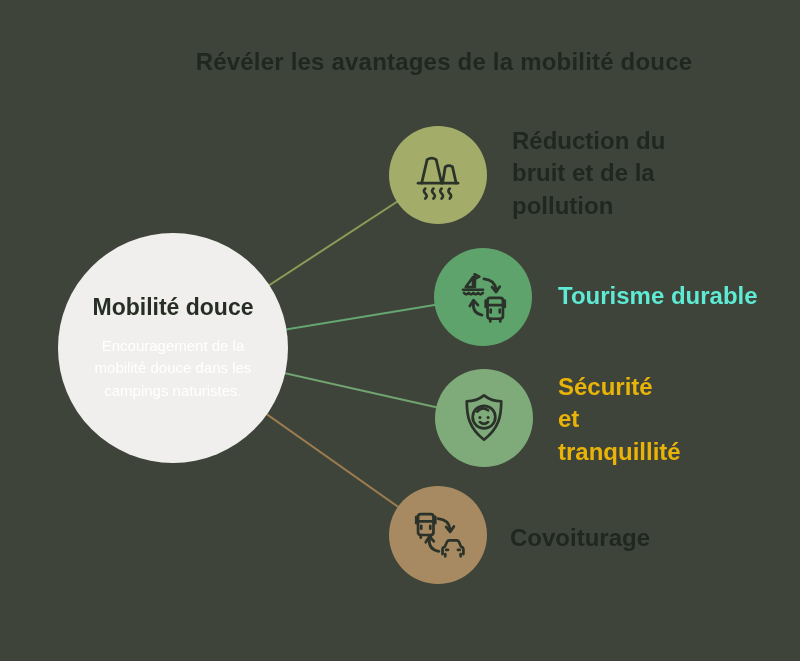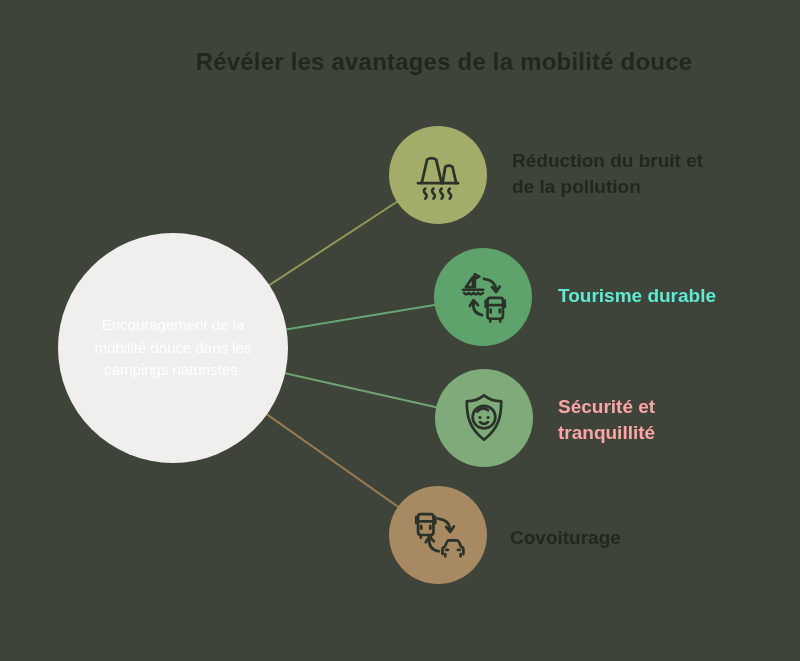--- a/index.html
+++ b/index.html
@@ -63,21 +63,21 @@
     stroke-linecap: round;
     stroke-linejoin: round;
   }
   .node svg .dot { fill: currentColor; stroke: none; }
   .node-1 { left: 389px; top: 126px; }
   .node-2 { left: 434px; top: 248px; }
   .node-3 { left: 435px; top: 369px; }
   .node-4 { left: 389px; top: 486px; }
   .node-label {
     position: absolute;
-    font-size: 19px;
+    font-size: 24px;
     font-weight: bold;
     line-height: 1.35;
     transform: translateY(-50%);
   }
   .label-1 { left: 512px; top: 174px; width: 205px; }
   .label-2 { left: 558px; top: 296px; white-space: nowrap; }
   .label-3 { left: 558px; top: 420px; width: 112px; }
   .label-4 { left: 510px; top: 538px; white-space: nowrap; }
 </style>
 </head>
@@ -88,20 +88,21 @@
   <div class="main-title" style="color: rgb(31, 39, 31);">Révéler les avantages de la mobilité douce</div>
 
   <svg class="connectors" width="800" height="661">
     <line x1="173" y1="348" x2="438" y2="175" style="stroke: rgb(142, 155, 87);"></line>
     <line x1="173" y1="348" x2="483" y2="297" style="stroke: rgb(101, 166, 115);"></line>
     <line x1="173" y1="348" x2="484" y2="418" style="stroke: rgb(114, 165, 114);"></line>
     <line x1="173" y1="348" x2="438" y2="535" style="stroke: rgb(154, 124, 80);"></line>
   </svg>
 
   <div class="hub" style="background-color: rgb(240, 239, 237);">
+    <div class="hub-title" style="color: rgb(38, 46, 38);">Mobilité douce</div>
     <div class="hub-subtitle" style="color: rgb(255, 255, 255);">Encouragement de la mobilité douce dans les campings naturistes.</div>
   </div>
 
   <div class="node node-1" style="background-color: rgb(163, 172, 105);">
     <svg viewBox="0 0 64 64" style="color:#2b322a">
       <path d="M10 41 H54"></path>
       <path d="M14 41 L20 15 Q25 12 30 15 L36 41"></path>
       <path d="M37 41 L40 23 Q44 20.5 48 23 L52 41"></path>
       <path d="M18 47 q-3 2.75 0 5.5 q3 2.75 0 5.5"></path>
       <path d="M27 47 q-3 2.75 0 5.5 q3 2.75 0 5.5"></path>
@@ -134,21 +135,21 @@
   <div class="node node-3" style="background-color: rgb(127, 171, 123);">
     <svg viewBox="0 0 64 64" style="color:#2b322a">
       <path d="M32 7 C37 11 45 13.5 51 13.5 C51 29 49 43 32 56 C15 43 13 29 13 13.5 C19 13.5 27 11 32 7 Z"></path>
       <circle cx="32" cy="31" r="12.5"></circle>
       <path d="M24.5 25 Q30 18.5 36.5 23.5"></path>
       <circle class="dot" cx="27.5" cy="31.5" r="1.7"></circle>
       <circle class="dot" cx="36.5" cy="31.5" r="1.7"></circle>
       <path d="M27.5 36.5 Q32 40.5 36.5 36.5"></path>
     </svg>
   </div>
-  <div class="node-label label-3" style="color: #fca5a5;">Sécurité et tranquillité</div>
+  <div class="node-label label-3" style="color: #eab308;">Sécurité et tranquillité</div>
 
   <div class="node node-4" style="background-color: rgb(167, 138, 97);">
     <svg viewBox="0 0 64 64" style="color:#2b322a">
       <rect x="10" y="9" width="17" height="23" rx="3"></rect>
       <path d="M10 17 H27"></path>
       <path d="M13.5 22 v3 M23.5 22 v3"></path>
       <path d="M13 32 v3 M24 32 v3"></path>
       <path d="M8 12 v7 M29 12 v7"></path>
       <path d="M37 53 V48 Q37 45.5 39.5 45 L42 39.5 Q42.7 38 44.5 38 H52.5 Q54.3 38 55 39.5 L57.5 45 Q60 45.5 60 48 V53"></path>
       <path d="M41 48.5 h2 M54 48.5 h2"></path>

